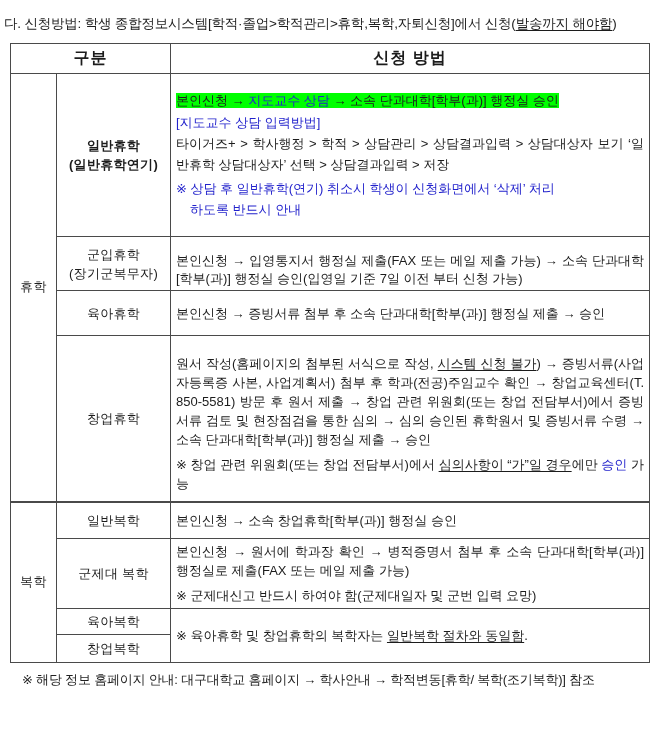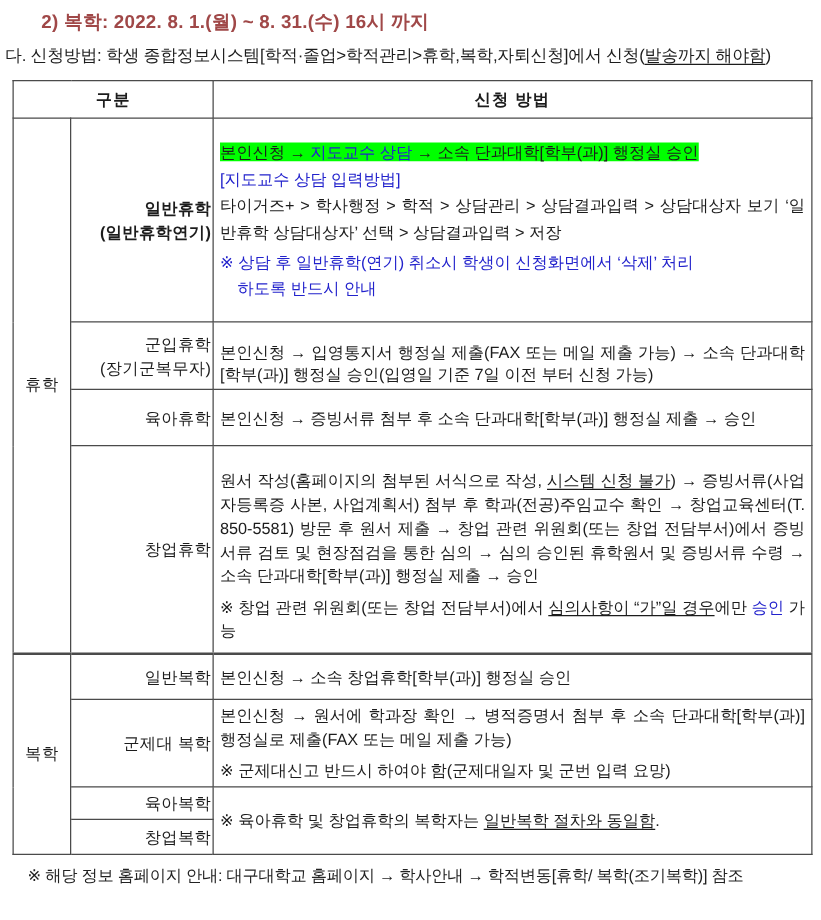--- a/index.html
+++ b/index.html
@@ -27,26 +27,26 @@
   .ul{text-decoration:underline;text-underline-offset:2px;}
 
   table.main{
     border-collapse:collapse;table-layout:fixed;
     width:639px;margin:10px 0 0 10px;
   }
   table.main td,table.main th{
     border:1px solid var(--border,#4A4A4A);
     font-size:13px;overflow:hidden;
   }
-  tr.head th{height:27px;font-weight:bold;text-align:center;font-size:13px;letter-spacing:1px;}
+  tr.head th{height:27px;font-weight:bold;text-align:center;font-size:16px;letter-spacing:1px;}
   td.group{
     text-align:center;vertical-align:middle;letter-spacing:0.5px;
   }
   td.label{
-    text-align:right;vertical-align:middle;line-height:19px;letter-spacing:0.3px;
+    text-align:center;vertical-align:middle;line-height:19px;letter-spacing:0.3px;
   }
   td.label.b{font-weight:bold;}
   td.method{
     vertical-align:middle;padding:2px 5px;line-height:19px;
     word-break:break-all;
   }
   td.method .p{text-align:justify;margin:0;}
   .blue{color:var(--accent-blue,#2222CC);}
   .b{font-weight:normal;}
   .hl{background:var(--highlight-green,#00FF00);}
@@ -68,21 +68,20 @@
   tr.row7{height:26px;}
   tr.row8{height:28px;}
   .footer{
     margin:8px 0 0 22px;font-size:13px;white-space:nowrap;color:#222;letter-spacing:-0.2px;
   }
 </style>
 </head>
 <body>
 
 <div class="top-block">
-  <div class="heading">2) 복학: 2022. 8. 1.(월) ~ 8. 31.(수) 16시 까지</div>
   <div class="topline"><span>다. 신청방법: 학생 종합정보시스템[학적·졸업&gt;학적관리&gt;휴학,복학,자퇴신청]에서 신청(</span><span class="ul">발송까지 해야함</span><span>)</span></div>
 </div>
 
 <table class="main">
   <colgroup>
       <col style="width:46px">
       <col style="width:114px">
       <col style="width:479px">
     </colgroup>
   <tbody>

